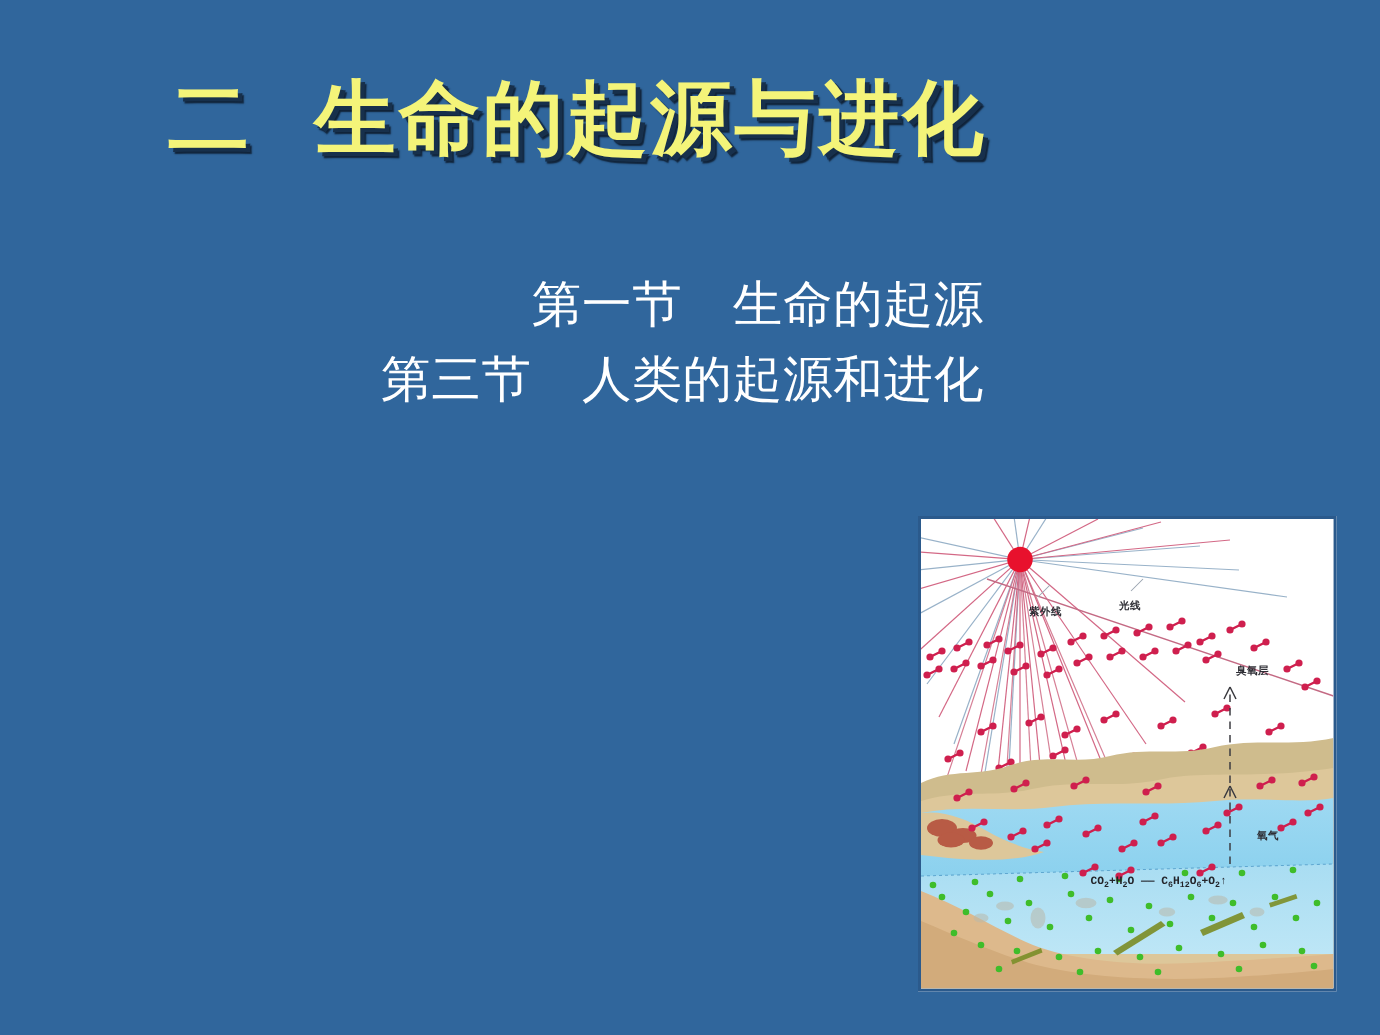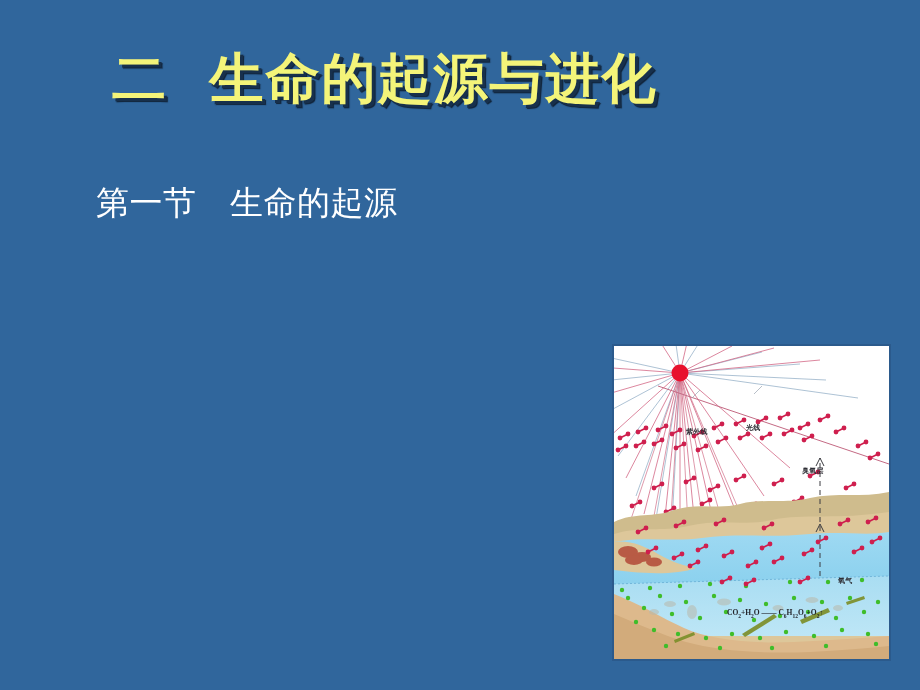--- a/index.html
+++ b/index.html
@@ -39,20 +39,21 @@
     left: 96px;
     top: 178px;
     width: 560px;
   }
   .section-line {
     font-size: 33px;
     line-height: 50px;
     color: #ffffff;
     white-space: pre;
     letter-spacing: 0.5px;
+    text-align: right;
   }
 
   
   #figure-panel {
     position: absolute;
     left: 612px;
     top: 344px;
     width: 279px;
     height: 317px;
     border: 2px solid #2b5a8c;
@@ -62,48 +63,48 @@
   #figure-inner {
     position: absolute;
     inset: 0;
     overflow: hidden;
   }
   .fig-svg { position: absolute; left: 0; top: 0; }
 
   
   .fig-label {
     position: absolute;
-    font-family: Liberation Serif, serif;
+    font-family: Liberation Mono, monospace;
     font-size: 7px;
     font-weight: bold;
     color: #2e2e35;
     white-space: nowrap;
     letter-spacing: .3px;
-    margin-top: 24px;
   }
   #label-uv   { left: 72px;  top: 57px; }
   #label-light{ left: 132px; top: 53px; }
-  #label-ozone{ left: 188px; top: 96px; }
+  #label-ozone{ left: 210px; top: 96px; }
   #label-oxygen{ left: 224px; top: 206px; }
   #label-equation {
     left: 113px; top: 238px;
     font-size: 7.5px; font-weight: bold; color: #23242a;
     letter-spacing: 0;
   }
   #label-equation sub { font-size: 5.5px; }
 </style>
 </head>
 <body>
 
 <div id="slide">
 
   <div id="slide-title">二  生命的起源与进化</div>
 
   <div id="section-list">
     <div class="section-line">第一节　生命的起源</div>
+    <div class="section-line">第三节　人类的起源和进化</div>
   </div>
 
   <div id="figure-panel">
     <div id="figure-inner">
 
       <svg class="fig-svg" width="275" height="313" viewBox="0 0 275 313">
         <defs>
           <clipPath id="clipAll">
               <rect x="0" y="0" width="275" height="313"></rect>
             </clipPath>

